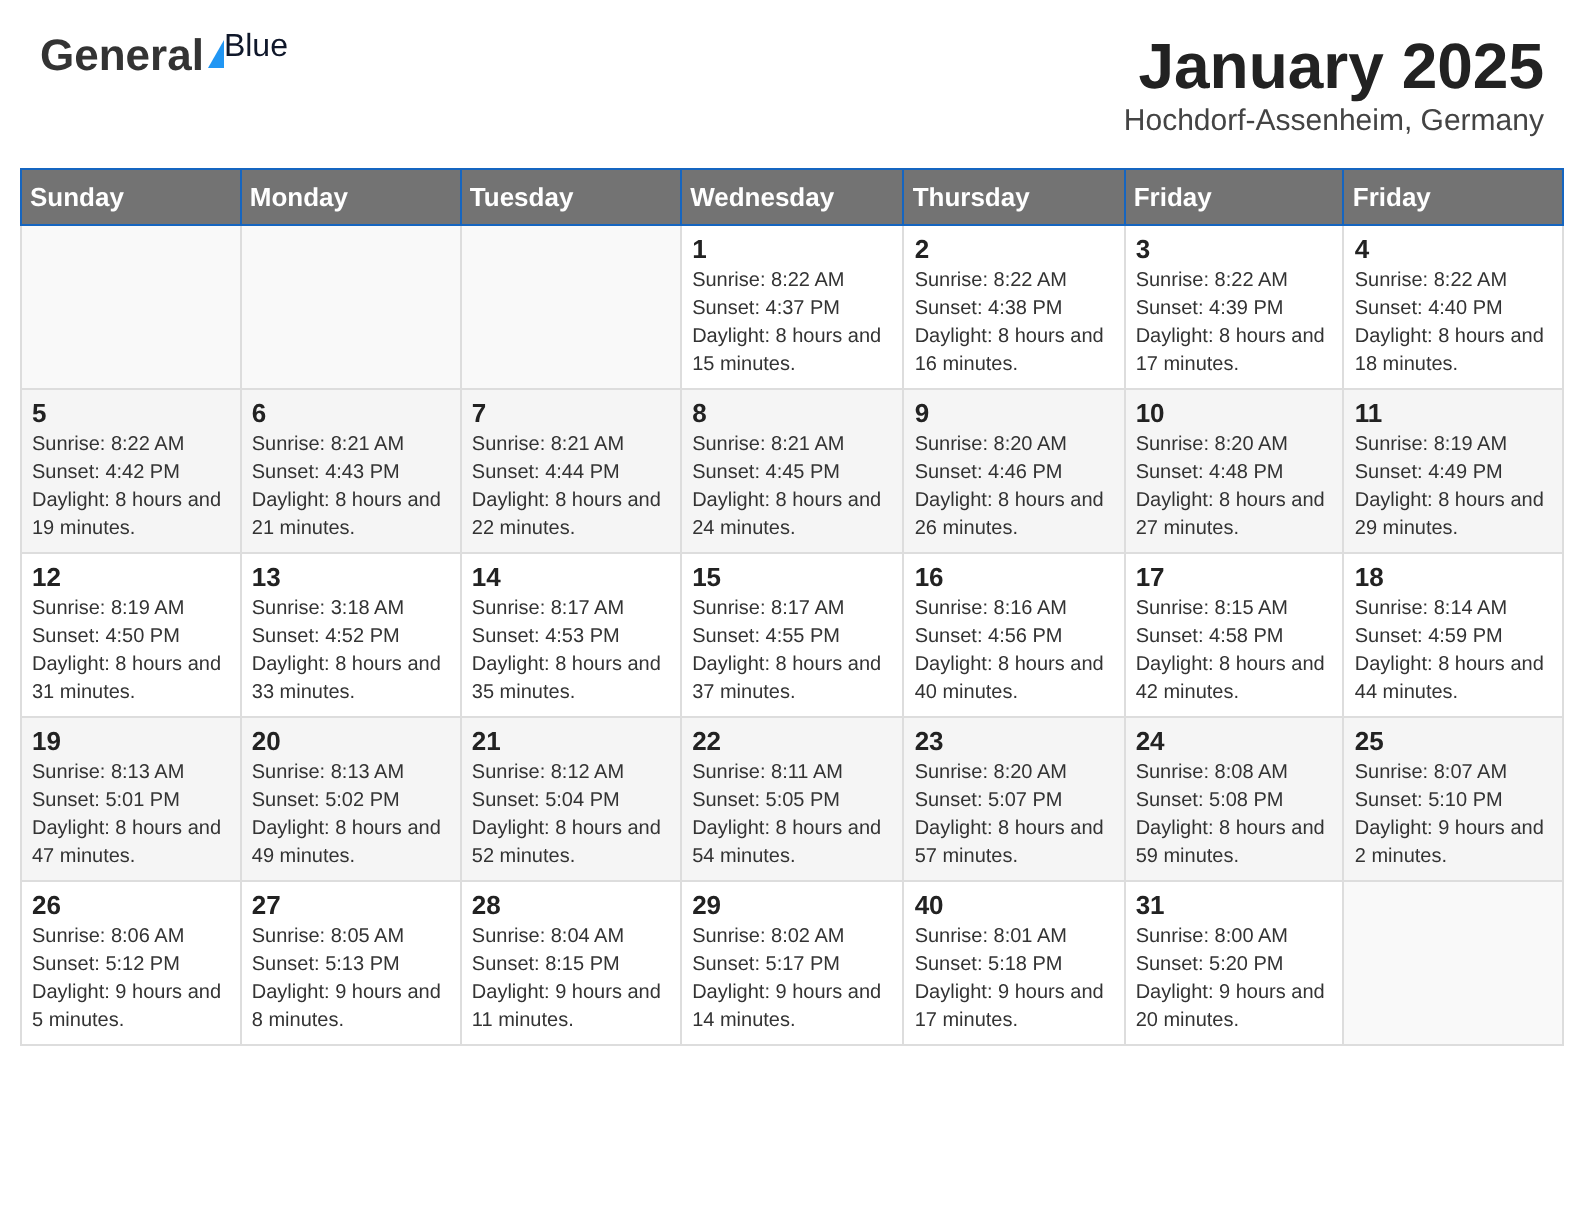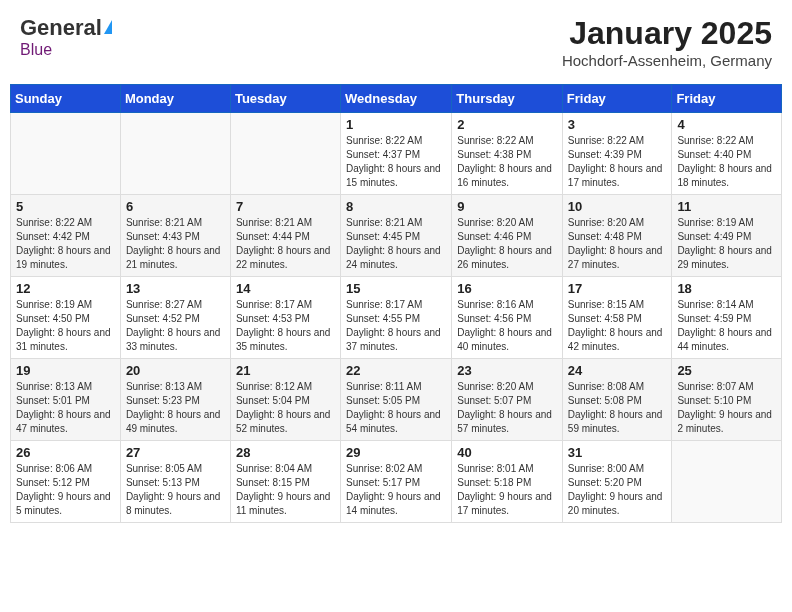--- a/index.html
+++ b/index.html
@@ -12,32 +12,32 @@
     }
     .header {
       display: flex;
       justify-content: space-between;
       align-items: flex-start;
       margin-bottom: 10px;
       padding: 5px 10px;
     }
     .logo {
       display: flex;
-      flex-direction: column;
+      flex-direction: row;
       align-items: flex-start;
     }
     .logo-text {
       display: flex;
       align-items: center;
       font-size: 22px;
       font-weight: bold;
       color: #1a1a2e;
     }
     .logo-general { color: #333; }
-    .logo-blue { color: #701a75; }
+    .logo-blue { color: #0f172a; }
     .logo-icon {
       width: 0;
       height: 0;
       border-left: 8px solid transparent;
       border-bottom: 14px solid #2196f3;
       margin-left: 2px;
       margin-bottom: 2px;
     }
     .title-area { text-align: right; margin-left: 32px; }
     .month-title {
@@ -49,21 +49,21 @@
       font-size: 15px;
       color: #444;
       text-align: center;
     }
     .calendar {
       width: 100%;
       border-collapse: collapse;
       border: 1px solid #ccc;
     }
     .calendar th {
-      background: #1d4ed8;
+      background: #737373;
       color: #fff;
       padding: 6px 4px;
       text-align: left;
       font-size: 13px;
       border: 1px solid #1565c0;
     }
     .calendar td {
       vertical-align: top;
       padding: 4px 5px;
       border: 1px solid #ddd;
@@ -208,21 +208,21 @@
       <tr>
         <td>
           <span class="day-number">12</span>
           <div class="day-info">Sunrise: 8:19 AM
 Sunset: 4:50 PM
 Daylight: 8 hours
 and 31 minutes.</div>
         </td>
         <td>
           <span class="day-number">13</span>
-          <div class="day-info">Sunrise: 8:27 AM
+          <div class="day-info">Sunrise: 3:18 AM
 Sunset: 4:52 PM
 Daylight: 8 hours
 and 33 minutes.</div>
         </td>
         <td>
           <span class="day-number">14</span>
           <div class="day-info">Sunrise: 8:17 AM
 Sunset: 4:53 PM
 Daylight: 8 hours
 and 35 minutes.</div>
@@ -260,21 +260,21 @@
         <td>
           <span class="day-number">19</span>
           <div class="day-info">Sunrise: 8:13 AM
 Sunset: 5:01 PM
 Daylight: 8 hours
 and 47 minutes.</div>
         </td>
         <td>
           <span class="day-number">20</span>
           <div class="day-info">Sunrise: 8:13 AM
-Sunset: 5:23 PM
+Sunset: 5:02 PM
 Daylight: 8 hours
 and 49 minutes.</div>
         </td>
         <td>
           <span class="day-number">21</span>
           <div class="day-info">Sunrise: 8:12 AM
 Sunset: 5:04 PM
 Daylight: 8 hours
 and 52 minutes.</div>
         </td>

